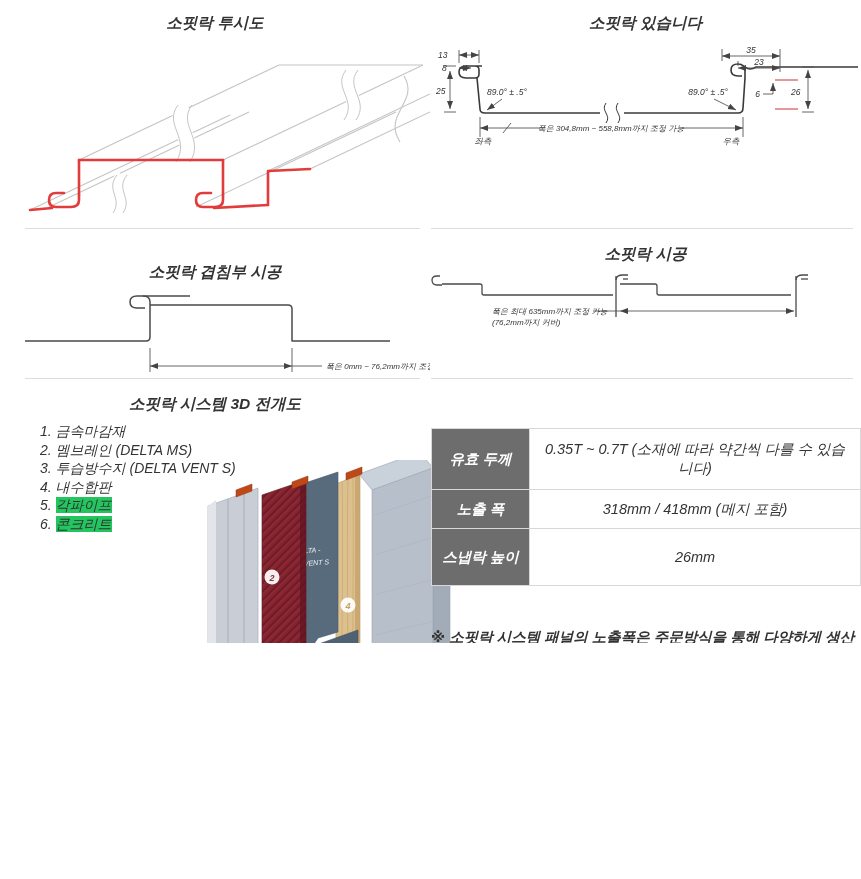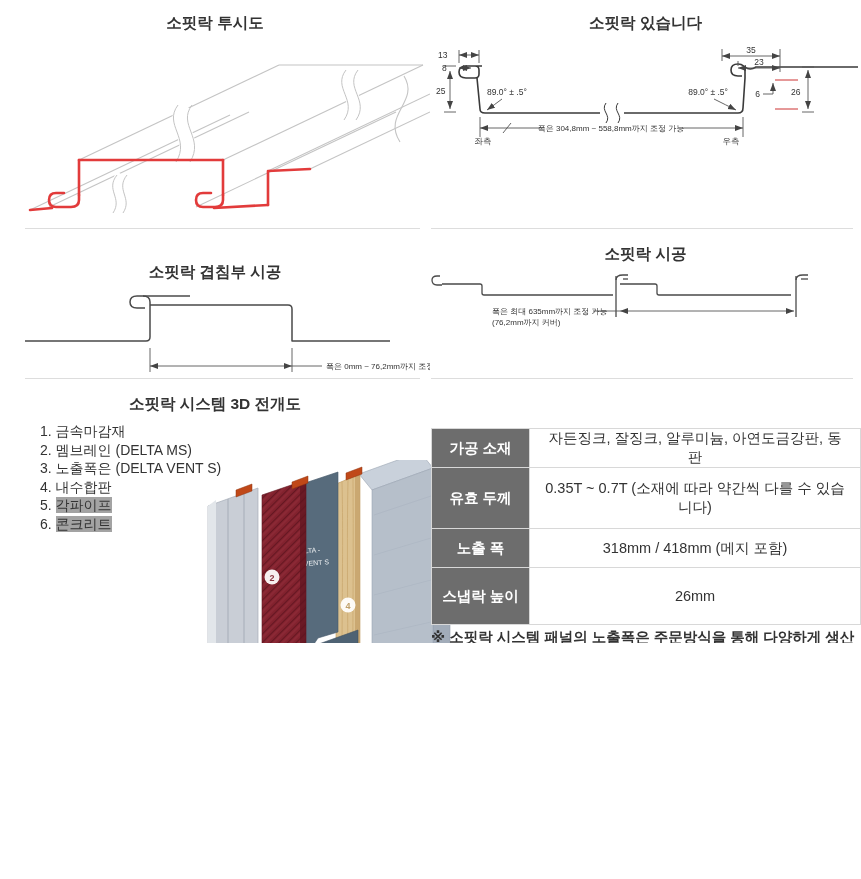--- a/index.html
+++ b/index.html
@@ -1,24 +1,24 @@
 <!DOCTYPE html>
 <html><head>
 <meta charset="utf-8">
 <style>
   html,body{margin:0;padding:0;background:#fff;}
   .page{position:relative;width:861px;height:643px;background:#fff;overflow:hidden;
-        font-family:"Liberation Sans","DejaVu Sans",sans-serif;color:#333;}
+        font-family:"Liberation Sans","DejaVu Sans",sans-serif;color:#333;font-style:italic;}
   .cell{position:absolute;}
   .cell-title{position:absolute;left:0;width:100%;text-align:center;
               font-size:15.5px;font-weight:bold;color:#333;letter-spacing:0;}
   .divider{position:absolute;height:0;border-top:1px solid #ddd;}
   .layer-list{position:absolute;left:40px;top:44px;font-size:14px;line-height:18.6px;color:#333;}
   .layer-list .li{white-space:nowrap;}
-  .hl{background:#a3a3a3;}
+  .hl{background:#22c55e;}
   table.spec{position:absolute;left:1px;top:50px;border-collapse:collapse;table-layout:fixed;}
   table.spec td{border:1px solid #d8d8d8;font-size:14.5px;text-align:center;vertical-align:middle;}
   table.spec td.k{background:#6d6d6d;color:#fff;font-weight:bold;width:90px;padding:0 8px;}
   table.spec td.v{width:336px;color:#333;padding:0 14px;}
   .note{position:absolute;left:1px;top:247px;width:428px;font-size:14.5px;font-weight:bold;
         color:#333;line-height:24px;}
   svg{position:absolute;overflow:hidden;}
   svg text{font-family:"Liberation Sans","DejaVu Sans",sans-serif;}
   .dimtxt{font-size:8.5px;fill:#333;}
   .dimtxt2{font-size:8px;fill:#333;}
@@ -193,21 +193,21 @@
 
   <div class="divider" style="left:25px;top:378px;width:395px;"></div>
   <div class="divider" style="left:431px;top:378px;width:422px;"></div>
 
   <div class="cell" style="left:0;top:378px;width:430px;height:501px;">
     <div class="cell-title" style="top:16px;">소핏락 시스템 3D 전개도</div>
 
     <div class="layer-list">
       <div class="li"><span>1.</span> <span>금속마감재</span></div>
       <div class="li"><span>2.</span> <span>멤브레인 (DELTA MS)</span></div>
-      <div class="li"><span>3.</span> <span>노출폭은 (DELTA VENT S)</span></div>
+      <div class="li"><span>3.</span> <span>투습방수지 (DELTA VENT S)</span></div>
       <div class="li"><span>4.</span> <span>내수합판</span></div>
       <div class="li"><span>5.</span> <span class="hl">각파이프</span></div>
       <div class="li"><span>6.</span> <span class="hl">콘크리트</span></div>
     </div>
 
     <svg style="left:198px;top:82px;" width="260" height="419" viewBox="0 0 260 419">
       <defs>
         <pattern id="hatch" width="6" height="6" patternUnits="userSpaceOnUse" patternTransform="rotate(45)">
           <rect width="6" height="6" fill="#82222e"></rect>
           <line x1="0" y1="0" x2="0" y2="6" stroke="#5e141f" stroke-width="1.6"></line>
@@ -302,24 +302,20 @@
         <text x="178" y="241.5" fill="#98a0a8">5</text>
         <circle cx="202" cy="284" r="7.5" fill="#ffffff" opacity="0.93"></circle>
         <text x="202" y="287.5" fill="#98a0a8">6</text>
       </g>
     </svg>
   </div>
 
   <div class="cell" style="left:430px;top:378px;width:431px;height:501px;">
     <table class="spec">
       <tbody>
-        <tr style="height:39px;">
-          <td class="k">가공 소재</td>
-          <td class="v">자든징크, 잘징크, 알루미늄, 아연도금강판, 동판</td>
-        </tr>
         <tr style="height:61px;">
           <td class="k">유효 두께</td>
           <td class="v">0.35T ~ 0.7T (소재에 따라 약간씩 다를 수 있습니다)</td>
         </tr>
         <tr style="height:39px;">
           <td class="k">노출 폭</td>
           <td class="v">318mm / 418mm (메지 포함)</td>
         </tr>
         <tr style="height:57px;">
           <td class="k">스냅락 높이</td>

